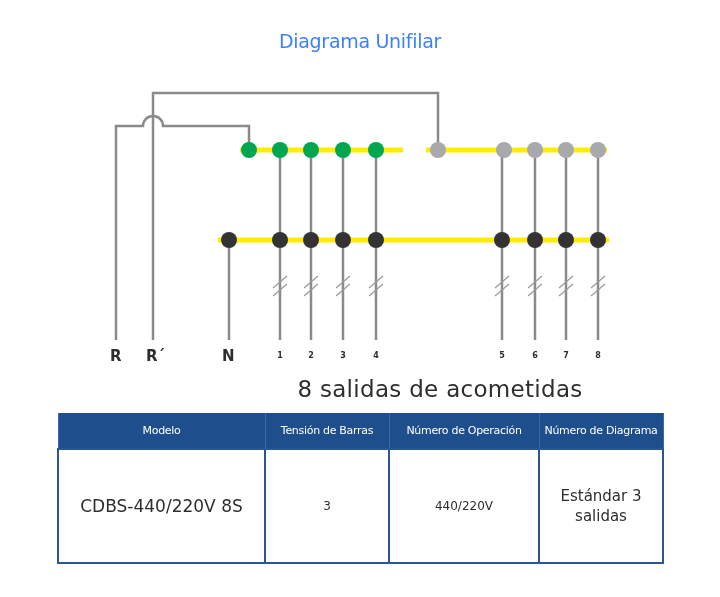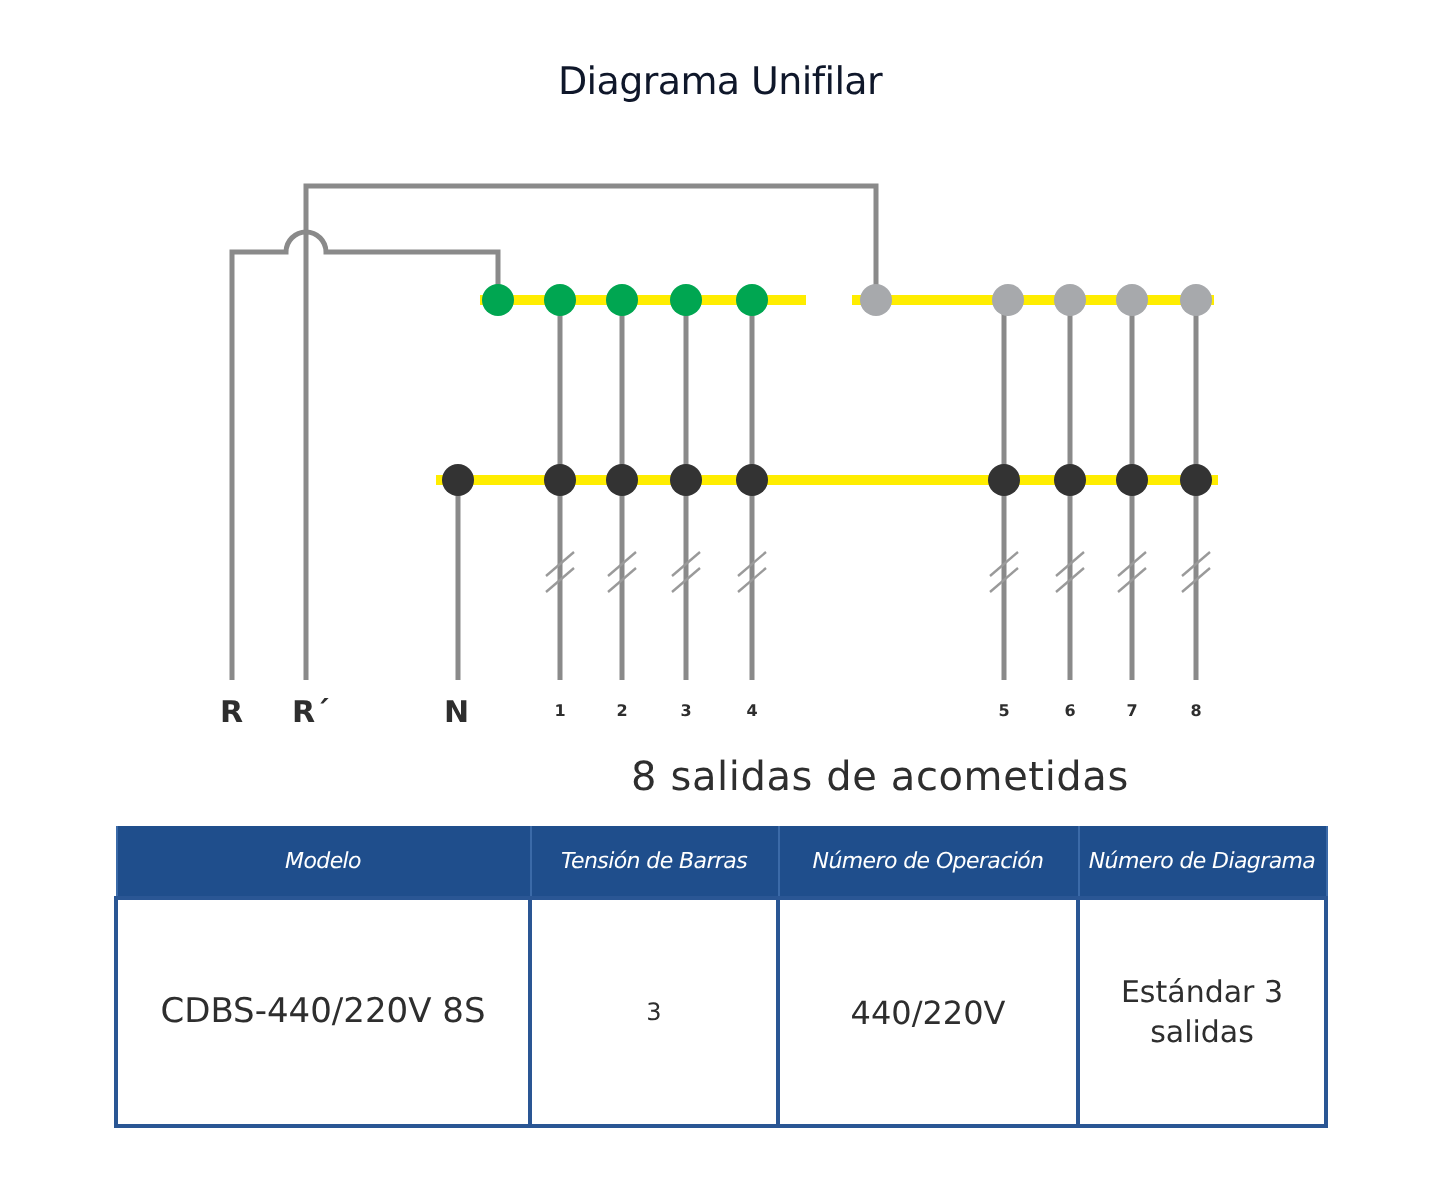--- a/index.html
+++ b/index.html
@@ -1,31 +1,31 @@
 <!DOCTYPE html>
 <html><head>
   <meta charset="utf-8">
   <style>
     html, body { margin: 0; padding: 0; background: #ffffff; }
     body { width: 720px; height: 597px; position: relative; overflow: hidden; font-family: "DejaVu Sans", sans-serif; }
-    #title { position: absolute; left: 0; width: 720px; top: 30px; text-align: center; font-family: "DejaVu Sans", sans-serif; font-size: 19px; color: #0f172a; letter-spacing: -0.3px; }
+    #title { position: absolute; left: 0; width: 720px; top: 30px; text-align: center; font-family: "DejaVu Sans", sans-serif; font-size: 19px; color: #3b82f6; letter-spacing: -0.3px; }
     #diagram { position: absolute; left: 0; top: 0; }
     .lbl-big { font-family: "DejaVu Sans", sans-serif; font-weight: bold; font-size: 15px; fill: #2e2e2e; }
     .lbl-small { font-family: "DejaVu Sans", sans-serif; font-weight: bold; font-size: 8px; fill: #2e2e2e; }
-    #subtitle { position: absolute; left: 0; width: 720px; top: 376px; text-align: center; font-family: "DejaVu Sans", sans-serif; font-size: 20px; color: #2e2e2e; padding-left: 160px; box-sizing: border-box; letter-spacing: 0.3px; }
+    #subtitle { position: absolute; left: 0; width: 720px; top: 376px; text-align: center; font-family: "DejaVu Sans", sans-serif; font-size: 23px; color: #2e2e2e; padding-left: 160px; box-sizing: border-box; letter-spacing: 0.3px; }
     #spec-table { position: absolute; left: 57px; top: 413px; width: 605px; border-collapse: collapse; table-layout: fixed; }
-    #spec-table th { background: #1f4e8c; color: #ffffff; font-family: "DejaVu Sans", sans-serif; font-weight: normal; font-size: 11px; height: 35px; border-left: 1px solid #3b6aa8; border-right: 1px solid #3b6aa8; padding: 0; text-align: center; letter-spacing: -0.3px; font-style: italic; }
+    #spec-table th { background: #1f4e8c; color: #ffffff; font-family: "DejaVu Sans", sans-serif; font-weight: normal; font-size: 11px; height: 35px; border-left: 1px solid #3b6aa8; border-right: 1px solid #3b6aa8; padding: 0; text-align: center; letter-spacing: -0.3px; }
     #spec-table td { border: 2px solid #2a5694; height: 112px; text-align: center; font-family: "DejaVu Sans", sans-serif; color: #2e2e2e; padding: 0 6px; }
     #spec-table col.c1 { width: 207px; }
     #spec-table col.c2 { width: 124px; }
     #spec-table col.c3 { width: 150px; }
     #spec-table col.c4 { width: 124px; }
     .cell-model { font-size: 17px; }
     .cell-bars { font-size: 12px; }
-    .cell-tension { font-size: 16px; }
+    .cell-tension { font-size: 12px; }
     .cell-outputs { font-size: 15px; line-height: 1.35; }
   </style>
 </head>
 <body>
 
 <div id="title">Diagrama Unifilar</div>
 
 <svg id="diagram" width="720" height="380" xmlns="http://www.w3.org/2000/svg">
 
   <line x1="240" y1="150" x2="403" y2="150" stroke="#ffed00" stroke-width="5"></line>

